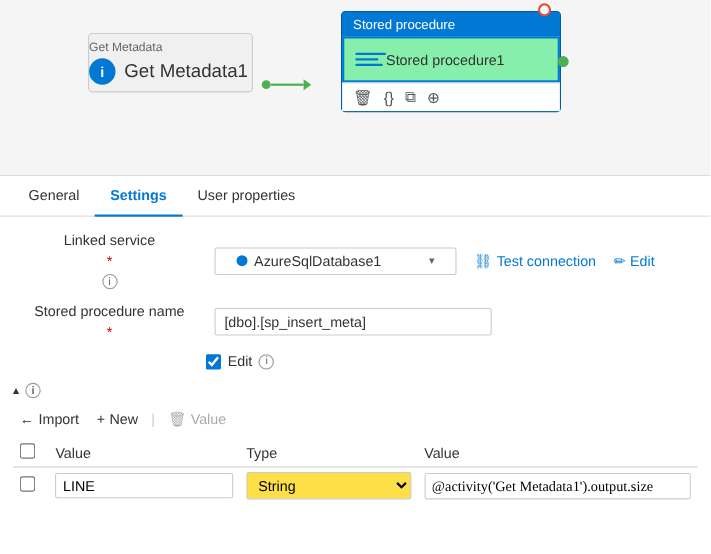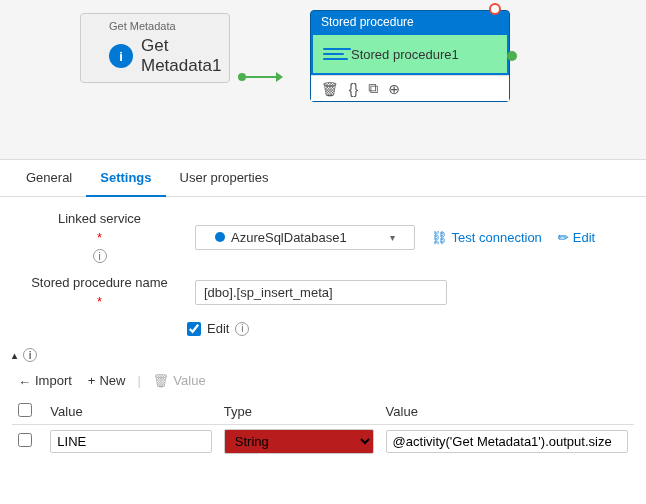--- a/index.html
+++ b/index.html
@@ -17,26 +17,26 @@
     .canvas-area {
       background: #f5f5f5;
       height: 160px;
       position: relative;
       border-bottom: 1px solid #ddd;
     }
 
     
     .node-get-metadata {
       position: absolute;
-      top: 13px;
+      top: 30px;
       left: 80px;
       background: #f0f0f0;
       border: 1px solid #ccc;
       border-radius: 4px;
-      padding: 6px 28px;
+      padding: 6px 0;
       width: 150px;
     }
     .node-label-small {
       font-size: 11px;
       color: #666;
       margin-bottom: 4px;
     }
     .node-inner {
       display: flex;
       align-items: center;
@@ -364,28 +364,29 @@
       padding: 3px 6px;
       font-size: 13px;
       width: 100%;
     }
     .table-select {
       border: 1px solid #ccc;
       border-radius: 2px;
       padding: 3px 6px;
       font-size: 13px;
       width: 100%;
-      background: #b91c1c;
+      background: #fde047;
     }
     .table-value-input {
       border: 1px solid #ccc;
       border-radius: 2px;
       padding: 3px 6px;
       font-size: 13px;
       width: 100%;
+      font-family: Liberation Serif, serif;
     }
   </style>
 </head>
 <body>
 
 <div class="canvas-area">
 
   <div class="node-get-metadata">
     <div class="node-label-small">Get Metadata</div>
     <div class="node-inner">

